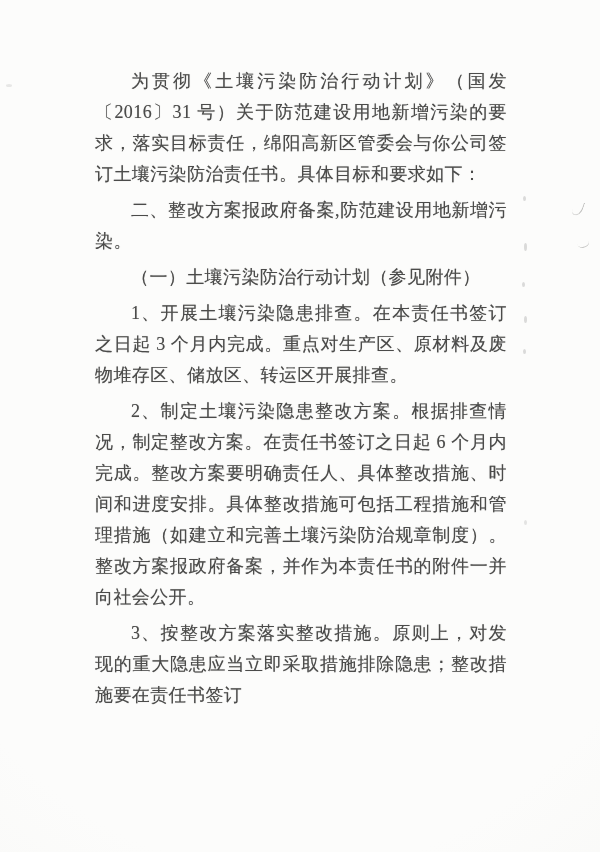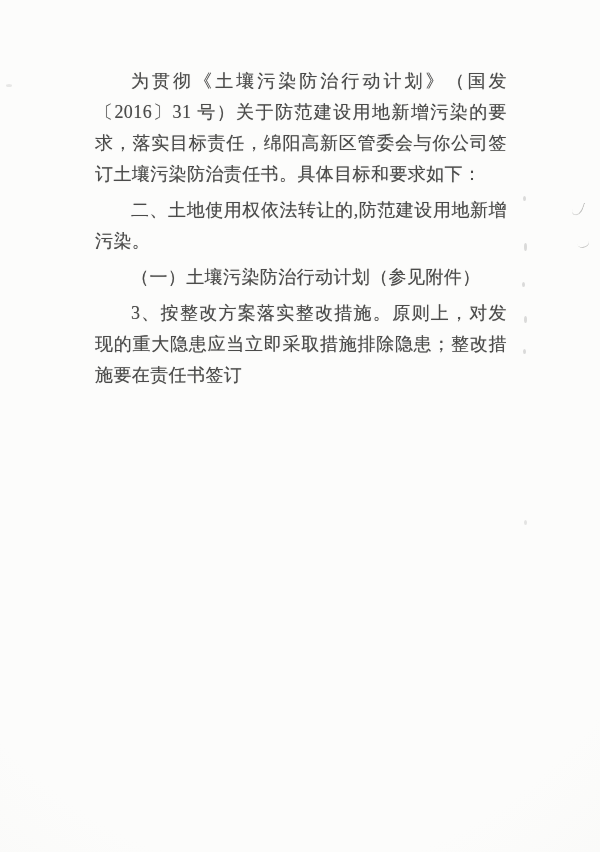--- a/index.html
+++ b/index.html
@@ -75,18 +75,20 @@
   <div class="artifact speck speck-1"></div>
   <div class="artifact speck speck-2"></div>
   <div class="artifact speck speck-3"></div>
   <div class="artifact speck speck-4"></div>
   <div class="artifact speck speck-5"></div>
   <div class="artifact speck speck-6"></div>
   <div class="artifact speck speck-7"></div>
 
   <div class="textblock">
     <p>为贯彻《土壤污染防治行动计划》（国发〔2016〕31 号）关于防范建设用地新增污染的要求，落实目标责任，绵阳高新区管委会与你公司签订土壤污染防治责任书。具体目标和要求如下：</p>
-    <p>二、土地使用权依法转让的,防范建设用地新增污染。</p>
+    <p>二、整改方案报政府备案,防范建设用地新增污染。</p>
     <p>（一）土壤污染防治行动计划（参见附件）</p>
+    <p>1、开展土壤污染隐患排查。在本责任书签订之日起 3 个月内完成。重点对生产区、原材料及废物堆存区、储放区、转运区开展排查。</p>
+    <p>2、制定土壤污染隐患整改方案。根据排查情况，制定整改方案。在责任书签订之日起 6 个月内完成。整改方案要明确责任人、具体整改措施、时间和进度安排。具体整改措施可包括工程措施和管理措施（如建立和完善土壤污染防治规章制度）。整改方案报政府备案，并作为本责任书的附件一并向社会公开。</p>
     <p>3、按整改方案落实整改措施。原则上，对发现的重大隐患应当立即采取措施排除隐患；整改措施要在责任书签订</p>
   </div>
 
 </div>
 
 </body></html>

